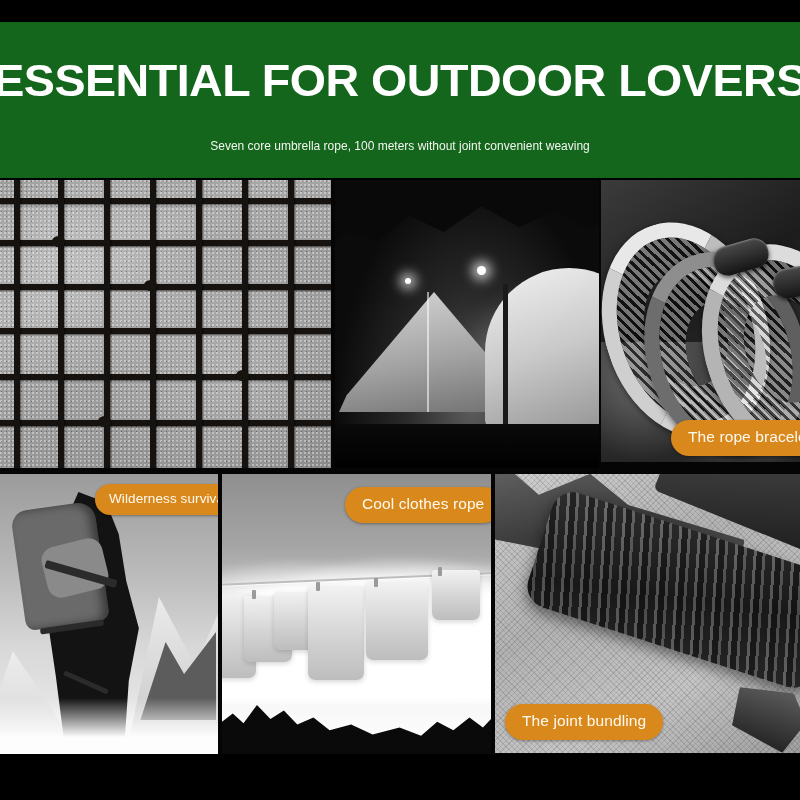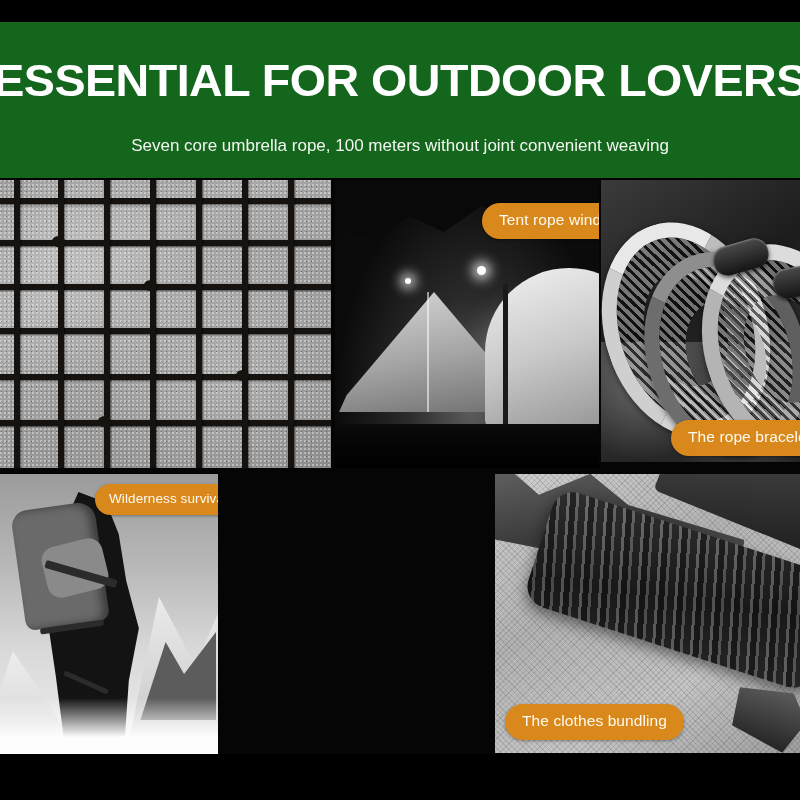--- a/index.html
+++ b/index.html
@@ -9,21 +9,21 @@
   
   .banner{position:absolute;left:0;top:22px;width:800px;height:156px;background:#14661d;overflow:hidden;}
   .banner-title{
     position:absolute;left:0;top:34px;width:800px;text-align:center;
     color:#ffffff;font-family:"Liberation Sans",sans-serif;font-weight:bold;
     font-size:44px;line-height:50px;letter-spacing:-0.5px;
     transform:scaleX(1.06);transform-origin:center;white-space:nowrap;
   }
   .banner-sub{
     position:absolute;left:0;top:113px;width:800px;text-align:center;
-    color:#f3f6f1;font-size:17px;line-height:22px;white-space:nowrap;
+    color:#f3f6f1;font-size:12px;line-height:22px;white-space:nowrap;
   }
 
   
   .grid{position:absolute;left:0;top:180px;width:800px;height:574px;background:#050505;}
   .cell{position:absolute;overflow:hidden;background:#111;}
 
   
   .c-netting   {left:0px;   top:0px;   width:331px; height:288px;}
   .c-tent      {left:335px; top:0px;   width:264px; height:288px;}
   .c-bracelet  {left:601px; top:0px;   width:199px; height:282px;}
@@ -205,21 +205,20 @@
       <div class="ridge"></div>
       <div class="lamp" style="left:142px;top:86px;"></div>
       <div class="lamp" style="left:70px;top:98px;width:6px;height:6px;"></div>
       <div class="tent-glow"></div>
       <div class="tentA"></div>
       <div class="tentA-seam"></div>
       <div class="tentB"></div>
       <div class="tentB-pole" style="left:168px;"></div>
 
       <div class="ground-n"></div>
-      <div class="pill" style="left:147px;top:23px;">Tent rope wind</div>
     </div>
 
     <div class="cell c-bracelet">
       <div class="brc-bg"></div>
       <div class="brc-stone"></div>
       <div class="bracelet b1">
           <div class="weave"></div>
         </div>
       <div class="bracelet b2">
           <div class="weave"></div>
@@ -240,27 +239,44 @@
       <div class="climber"></div>
       <div class="pack"></div>
       <div class="pack-lid"></div>
       <div class="strap" style="left:44px;top:96px;width:74px;height:8px;transform:rotate(16deg);"></div>
       <div class="strap" style="left:40px;top:150px;width:64px;height:6px;transform:rotate(-8deg);"></div>
       <div class="strap" style="left:62px;top:206px;width:48px;height:5px;transform:rotate(24deg);"></div>
       <div class="mt-snowfg"></div>
       <div class="pill" style="left:95px;top:10px;font-size:13.5px;padding:8px 14px 9px 14px;">Wilderness survival</div>
     </div>
 
+    <div class="cell c-clothes">
+      <div class="cl-sky"></div>
+      <div class="cl-cloud"></div>
+      <div class="cl-line"></div>
+      <div class="cloth" style="left:-6px;top:120px;width:40px;height:84px;"></div>
+      <div class="cloth" style="left:22px;top:122px;width:48px;height:66px;"></div>
+      <div class="cloth" style="left:52px;top:118px;width:44px;height:58px;"></div>
+      <div class="cloth" style="left:86px;top:112px;width:56px;height:94px;"></div>
+      <div class="cloth" style="left:144px;top:108px;width:62px;height:78px;"></div>
+      <div class="cloth" style="left:210px;top:96px;width:48px;height:50px;"></div>
+      <div class="peg" style="left:30px;top:116px;"></div>
+      <div class="peg" style="left:94px;top:108px;"></div>
+      <div class="peg" style="left:152px;top:104px;"></div>
+      <div class="peg" style="left:216px;top:93px;"></div>
+      <div class="cl-trees"></div>
+      <div class="pill" style="left:123px;top:13px;">Cool clothes rope</div>
+    </div>
 
     <div class="cell c-handle">
       <div class="kn-bg"></div>
       <div class="kn-tex"></div>
       <div class="blade"></div>
       <div class="blade2"></div>
       <div class="handle">
         <div class="cord"></div>
       </div>
       <div class="pommel"></div>
-      <div class="pill" style="left:10px;top:230px;">The clothes bundling</div>
+      <div class="pill" style="left:10px;top:230px;">The joint bundling</div>
     </div>
 
   </div>
 </div>
 
 </body></html>

